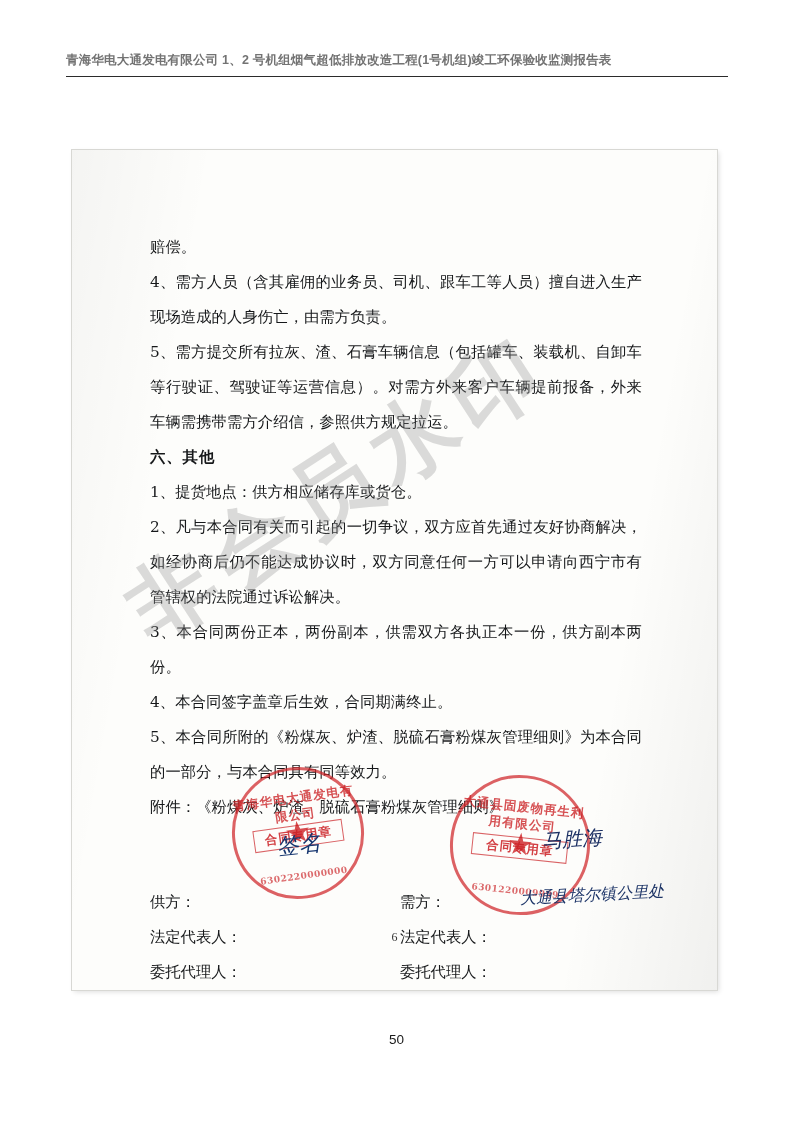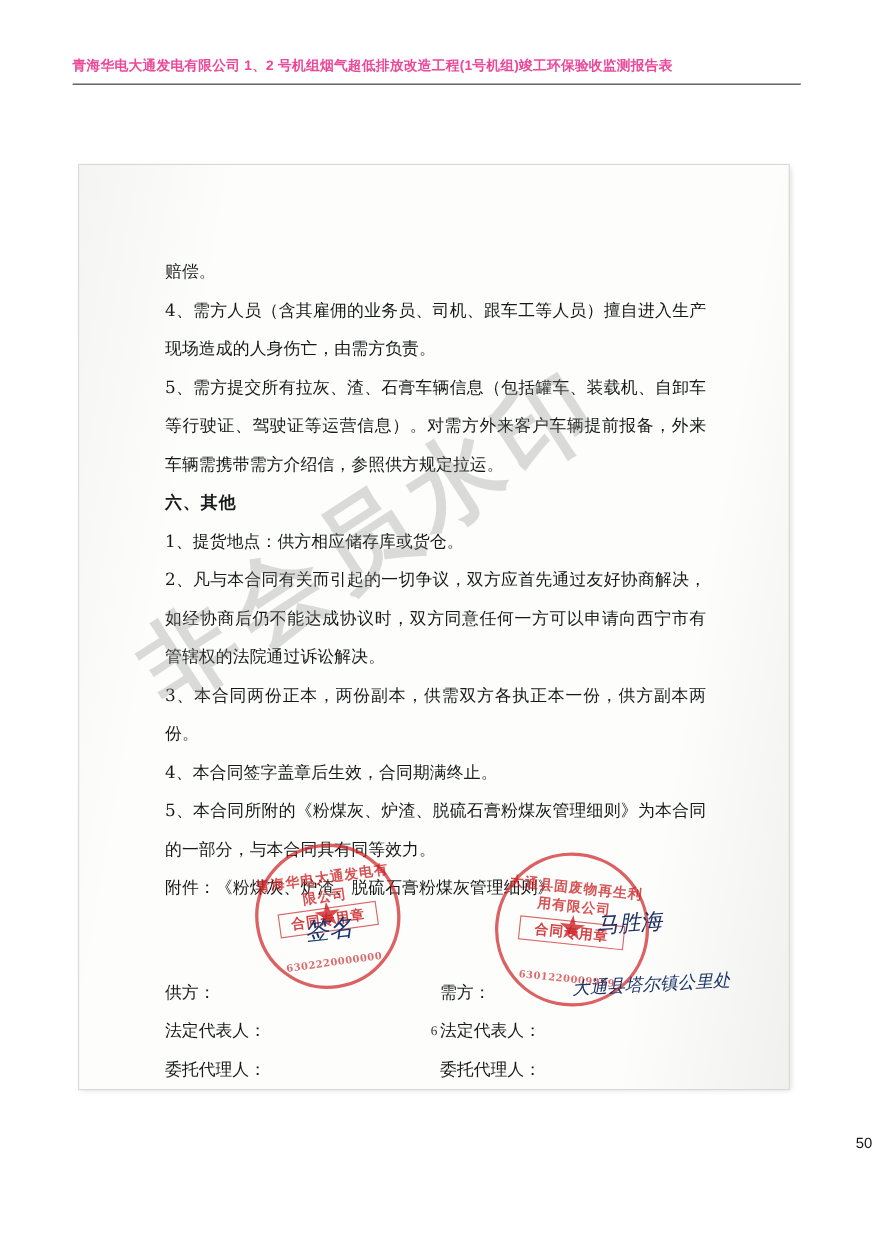--- a/index.html
+++ b/index.html
@@ -21,21 +21,21 @@
     position: absolute;
     left: 66px;
     top: 52px;
     width: 662px;
   }
   .page-header .htext {
     font-family: "Liberation Sans", sans-serif;
     font-size: 12.5px;
     font-weight: bold;
     letter-spacing: 0.2px;
-    color: #ec4899;
+    color: #737373;
     white-space: nowrap;
   }
   .page-header .hrule {
     margin-top: 7px;
     border-bottom: 1.3px solid #2b2b2b;
     width: 100%;
   }
 
   
   .scan {
@@ -226,21 +226,21 @@
     transform: rotate(-3deg);
     color: #1c3468;
   }
 
   
   .footer-pagenum {
     position: absolute;
     left: 0;
     right: 0;
     top: 1032px;
-    text-align: right;
+    text-align: center;
     font-family: "Liberation Sans", sans-serif;
     font-size: 13.5px;
     color: #1a1a1a;
   }
 </style>
 </head>
 <body>
 
 <div class="page-header">
   <div class="htext">青海华电大通发电有限公司 1、2 号机组烟气超低排放改造工程(1号机组)竣工环保验收监测报告表</div>

